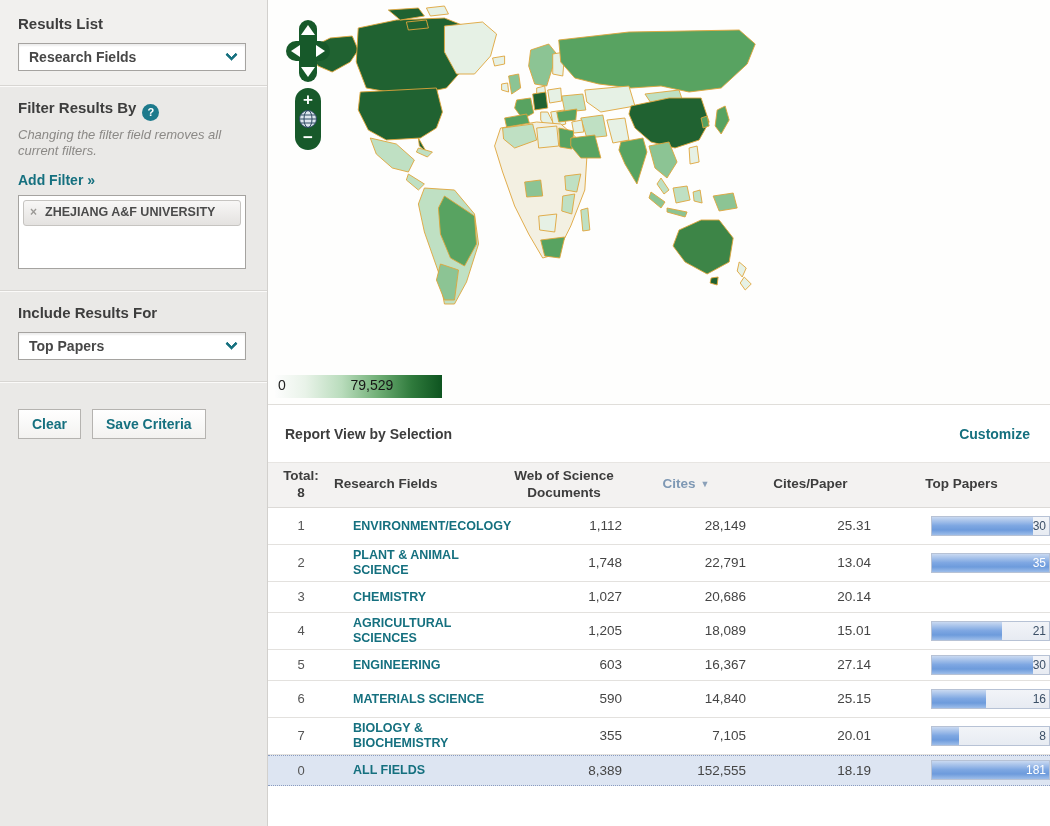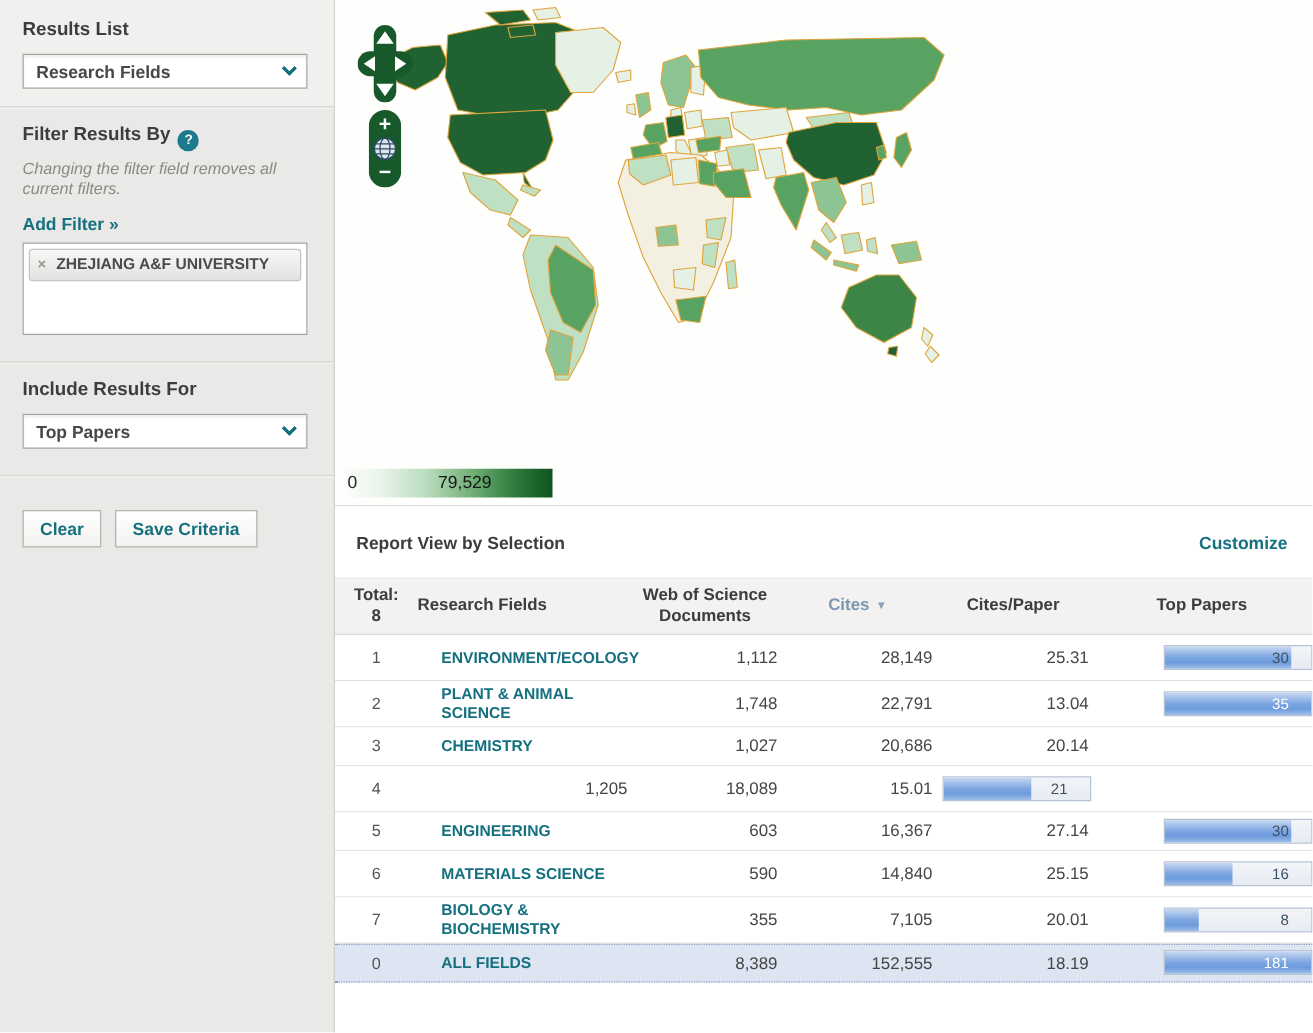--- a/index.html
+++ b/index.html
@@ -83,21 +83,21 @@
   .trow .cell{font-size:13.5px;color:var(--txt);}
   .cell.rank{text-align:center;color:#555;font-size:13px;}
   .cell.field{padding:3px 6px 3px 19px;}
   .field-link{font-size:12.5px;font-weight:bold;color:var(--teal);text-decoration:none;line-height:1.2;cursor:pointer;display:inline-block;}
   .cell.num{text-align:right;padding-right:2px;}
   .cell.top{display:flex;}
   .bar{position:relative;margin-left:auto;width:119px;height:20px;border:1px solid var(--bar-border);
     background:linear-gradient(#f2f4f8,#e7ebf2);overflow:hidden;}
   .bar .fill{position:absolute;left:0;top:0;bottom:0;
     background:linear-gradient(180deg,#c9d9f1 0%,#7ea7e2 48%,#6d9bdc 72%,#9dbde9 100%);}
-  .bar .val{position:absolute;right:18px;top:50%;transform:translateY(-50%);font-size:12px;color:#3b4f66;}
+  .bar .val{position:absolute;right:3px;top:50%;transform:translateY(-50%);font-size:12px;color:#3b4f66;}
   .bar .val.on-fill{color:#fff;}
   .trow.hl{background:var(--hl-bg);border-top:1px dotted var(--hl-dot);border-bottom:1px dotted var(--hl-dot);}
 </style>
 </head>
 <body>
 
 <div class="app">
 
   <aside class="sidebar">
 
@@ -304,20 +304,21 @@
   <div class="grid trow" style="min-height: 31px;">
     <div class="cell rank">3</div>
     <div class="cell field"><a class="field-link">CHEMISTRY</a></div>
     <div class="cell num docs">1,027</div>
     <div class="cell num cites">20,686</div>
     <div class="cell num cpp">20.14</div>
   </div>
 
   <div class="grid trow" style="min-height: 37px;">
     <div class="cell rank">4</div>
+    <div class="cell field"><a class="field-link">AGRICULTURAL SCIENCES</a></div>
     <div class="cell num docs">1,205</div>
     <div class="cell num cites">18,089</div>
     <div class="cell num cpp">15.01</div>
     <div class="cell top">
       <div class="bar">
         <div class="fill" style="width: 60%;"></div>
         <span class="val">21</span>
       </div>
     </div>
   </div>

